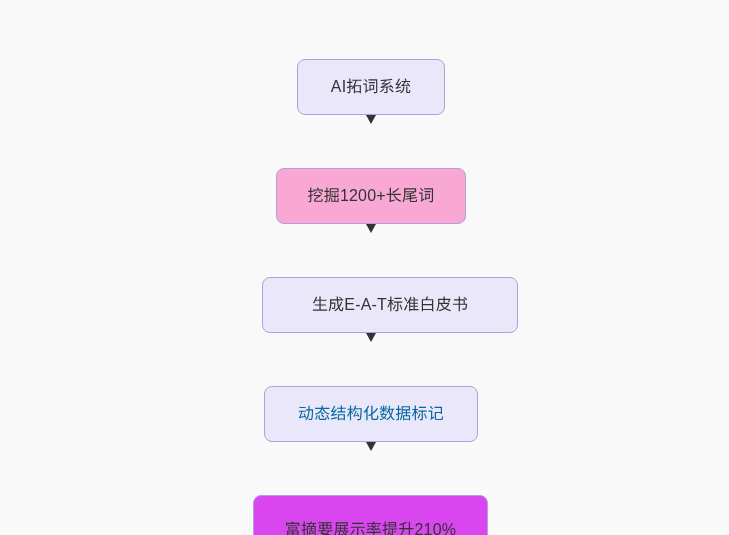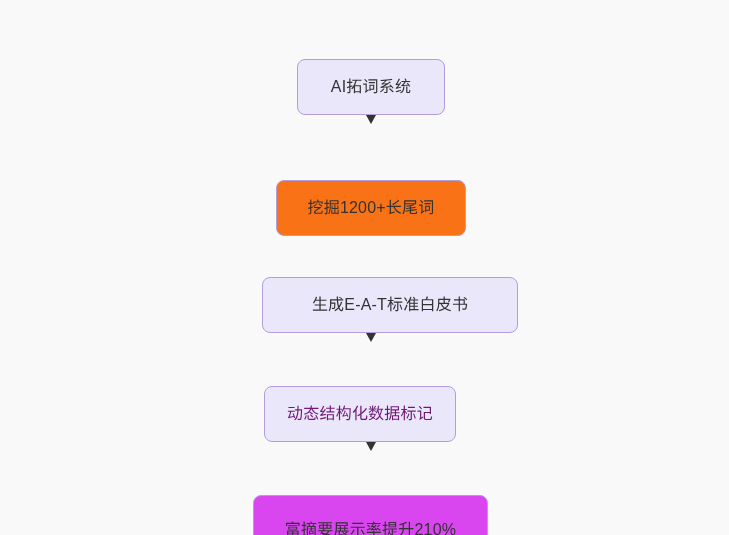--- a/index.html
+++ b/index.html
@@ -75,25 +75,25 @@
     </div>
     <div class="edge" style="left: 362px; top: 398px; height: 53px;">
       <svg width="18" height="53" viewBox="0 0 18 53">
         <line x1="9" y1="0" x2="9" y2="45" stroke="#777777" stroke-width="2"></line>
         <polygon points="4,44 14,44 9,53" fill="#333333"></polygon>
       </svg>
     </div>
     <div class="node" style="left: 297px; top: 15px; width: 148px; height: 56px; background: rgb(235, 231, 251); border-color: rgb(179, 157, 219); color: rgb(51, 51, 51);">
       <span class="node-label">AI拓词系统</span>
     </div>
-    <div class="node" style="left: 276px; top: 136px; width: 190px; height: 56px; background: #f97316; border-color: rgb(179, 157, 219); color: rgb(51, 51, 51);">
+    <div class="node" style="left: 276px; top: 124px; width: 190px; height: 56px; background: #f9a8d4; border-color: rgb(179, 157, 219); color: rgb(51, 51, 51);">
       <span class="node-label">挖掘1200+长尾词</span>
     </div>
     <div class="node" style="left: 262px; top: 233px; width: 256px; height: 56px; background: rgb(235, 231, 251); border-color: rgb(179, 157, 219); color: rgb(51, 51, 51);">
       <span class="node-label">生成E-A-T标准白皮书</span>
     </div>
-    <div class="node" style="left: 264px; top: 342px; width: 192px; height: 56px; background: rgb(235, 231, 251); border-color: rgb(179, 157, 219); color: #701a75;">
+    <div class="node" style="left: 264px; top: 342px; width: 214px; height: 56px; background: rgb(235, 231, 251); border-color: rgb(179, 157, 219); color: #0369a1;">
       <span class="node-label">动态结构化数据标记</span>
     </div>
     <div class="node" style="left: 253px; top: 451px; width: 235px; height: 69px; background: #d946ef; border-color: rgb(179, 157, 219); color: rgb(51, 51, 51);">
       <span class="node-label">富摘要展示率提升210%</span>
     </div>
   </div>
 
 </body></html>

